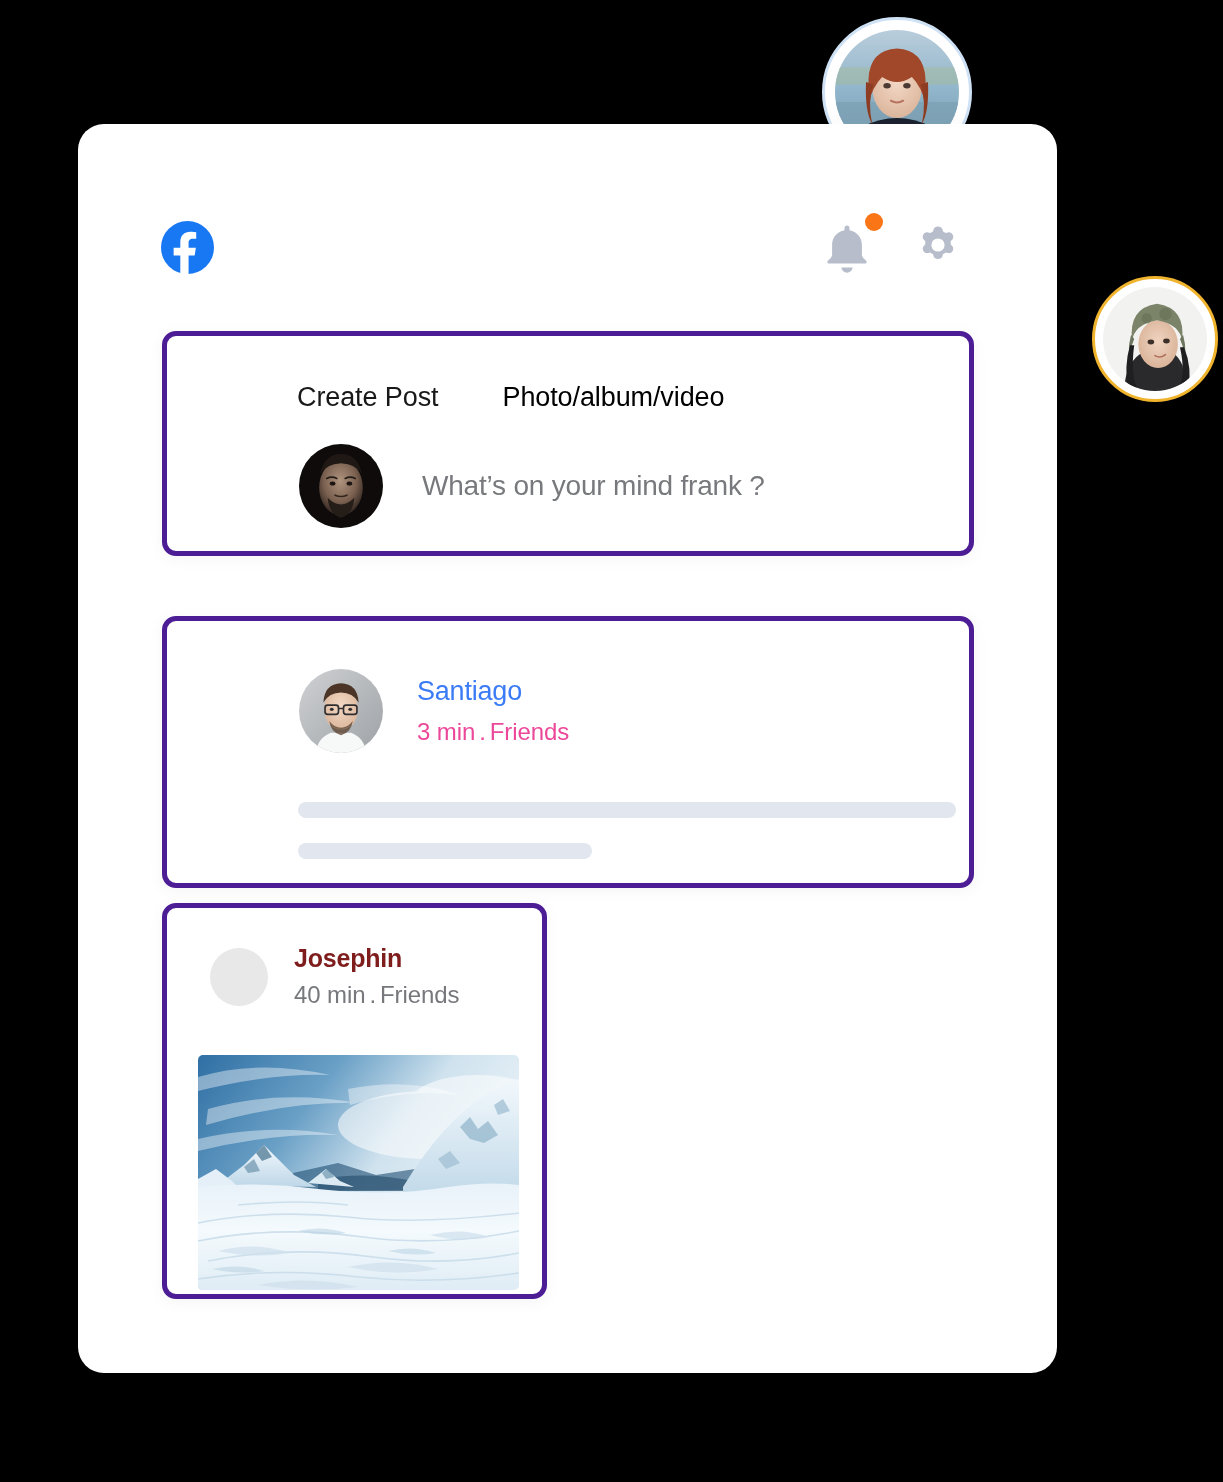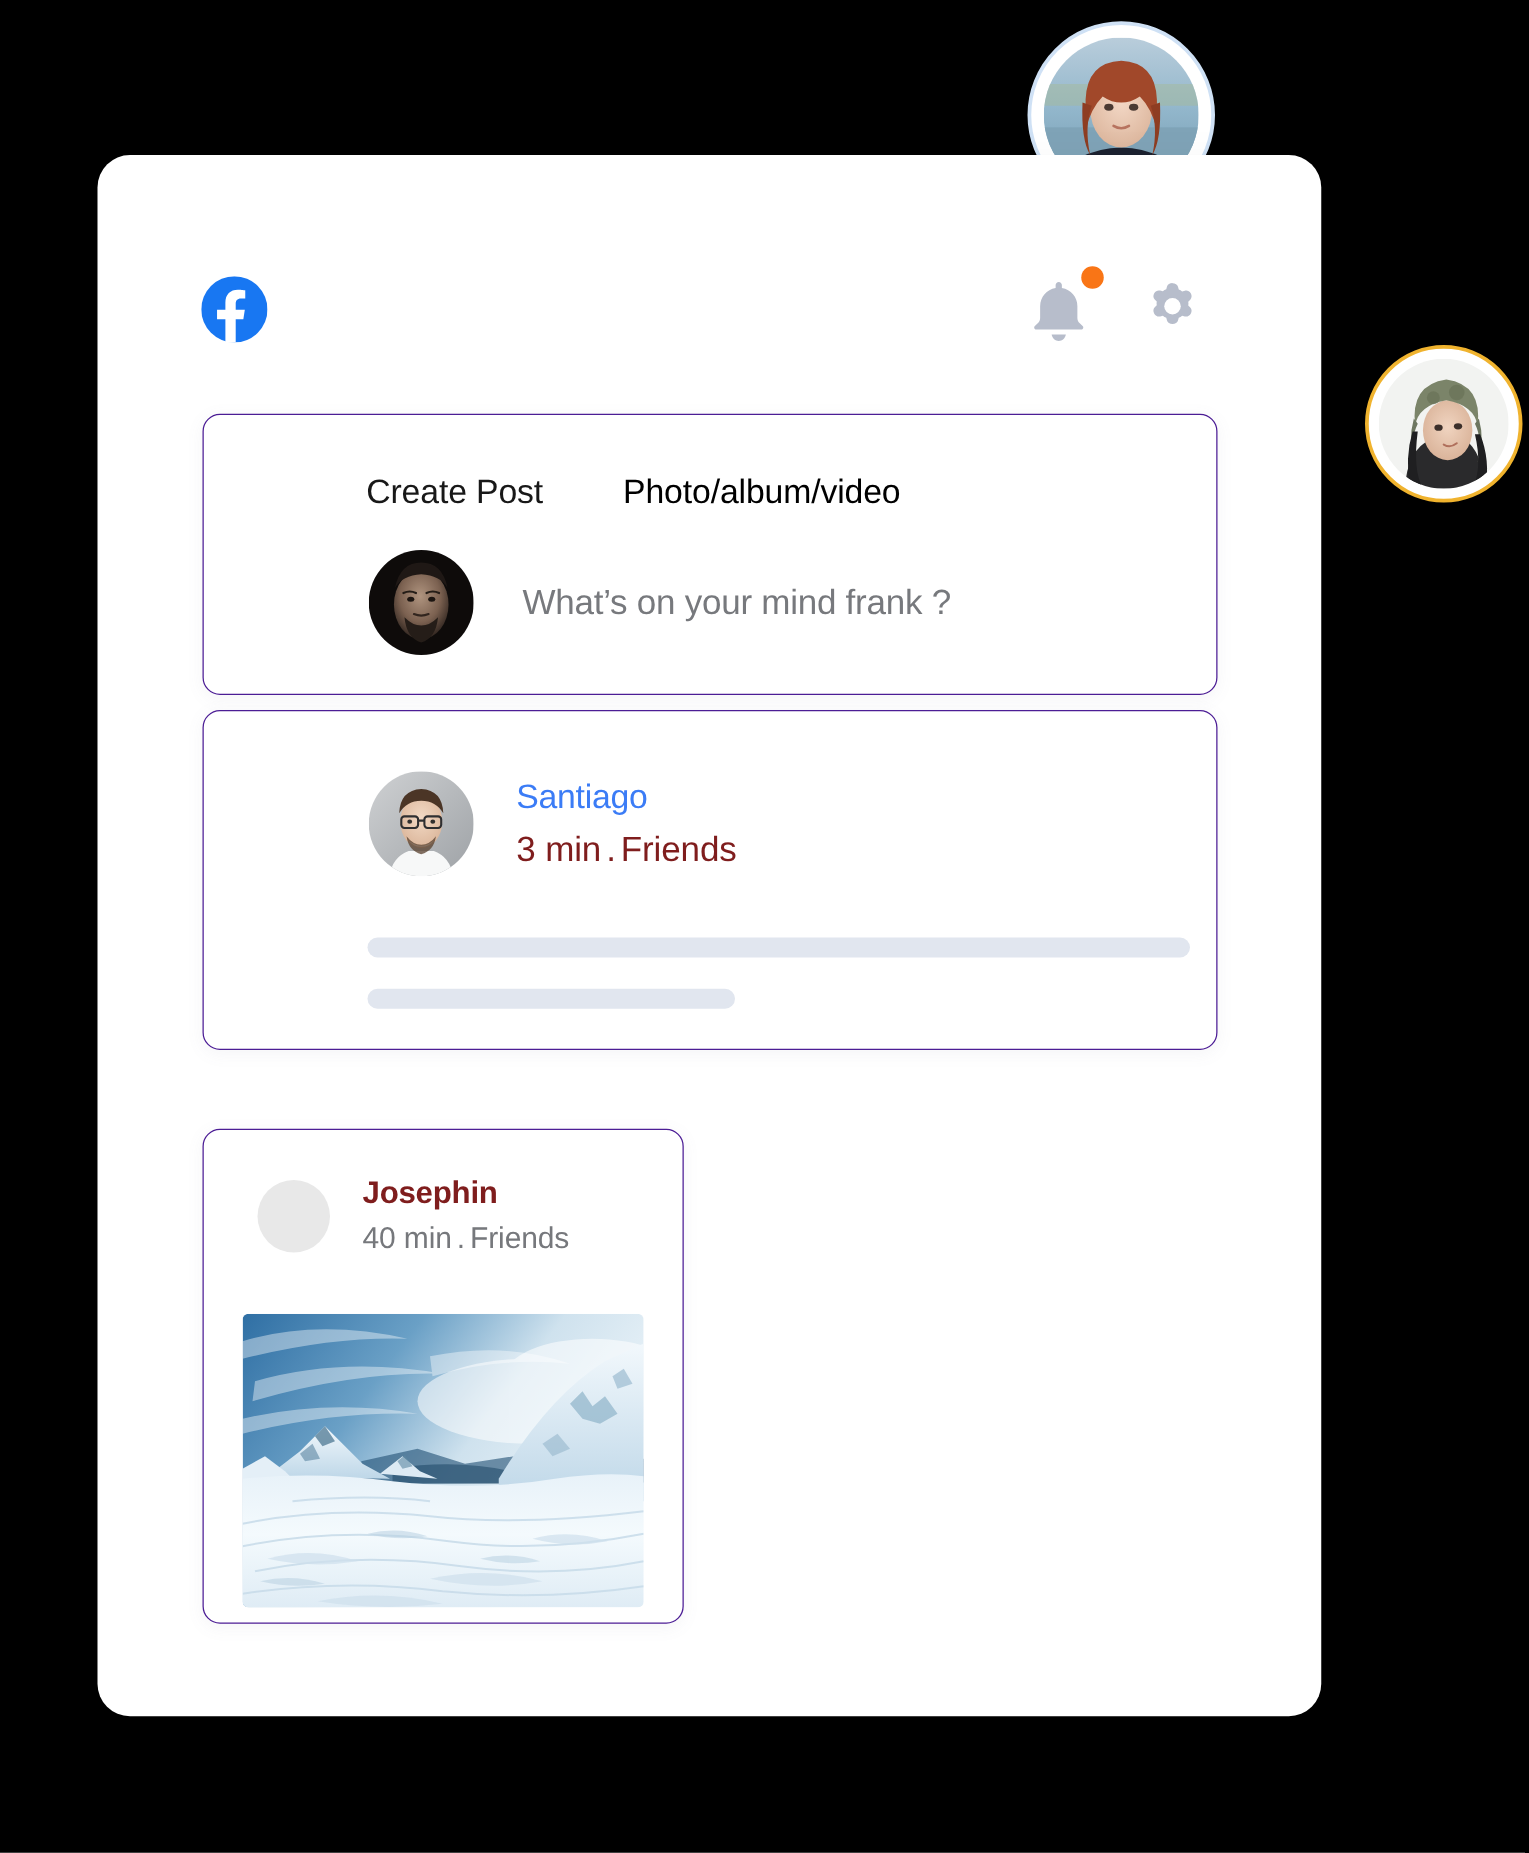--- a/index.html
+++ b/index.html
@@ -81,28 +81,28 @@
     width: 18px;
     height: 18px;
     border-radius: 50%;
     background: #f97516;
   }
 
   
   .card {
     position: absolute;
     background: #ffffff;
-    border: 1px solid #4c1d95;
+    border: 5px solid #4c1d95;
     border-radius: 14px;
     box-shadow: 0 3px 14px rgba(110,120,140,0.07);
     box-sizing: border-box;
   }
 
   .card-create  { left: 84px;  top: 207px; width: 812px; height: 225px; }
-  .card-post-1  { left: 84px;  top: 444px; width: 812px; height: 272px; text-decoration: underline; }
+  .card-post-1  { left: 84px;  top: 492px; width: 812px; height: 272px; text-decoration: underline; }
   .card-post-2  { left: 84px;  top: 779px; width: 385px; height: 396px; }
 
   
   .create-tabs {
     position: absolute;
     left: 130px;
     top: 46px;
     display: flex;
     align-items: baseline;
     gap: 64px;
@@ -166,22 +166,22 @@
     margin-bottom: 11px;
   }
   .author-name-2 {
     font-size: 25px;
     font-weight: bold;
     color: #7f1d1d;
     letter-spacing: -0.2px;
     margin-bottom: 8px;
   }
   .post-sub-1 {
-    font-size: 28px;
-    color: #7f1d1d;
+    font-size: 24px;
+    color: #ec4899;
     letter-spacing: -0.1px;
   }
   .post-sub-2 {
     font-size: 24px;
     color: #76787c;
     letter-spacing: -0.1px;
   }
   .dot-sep { padding: 0 4px; }
 
   

